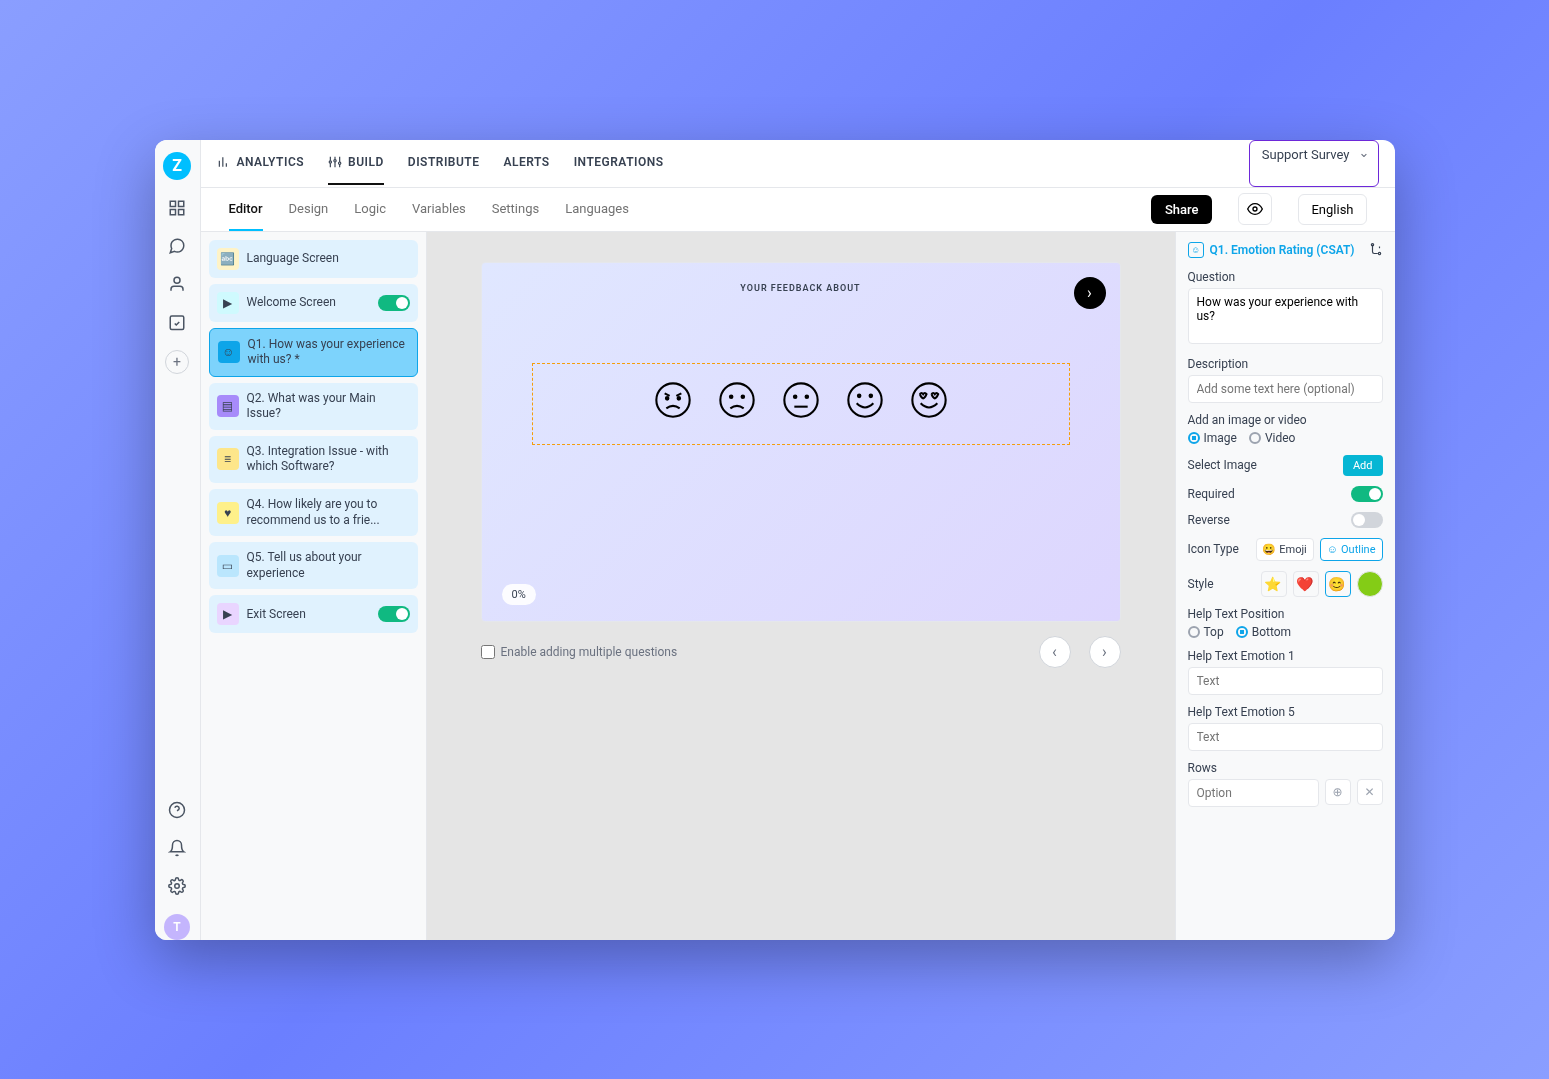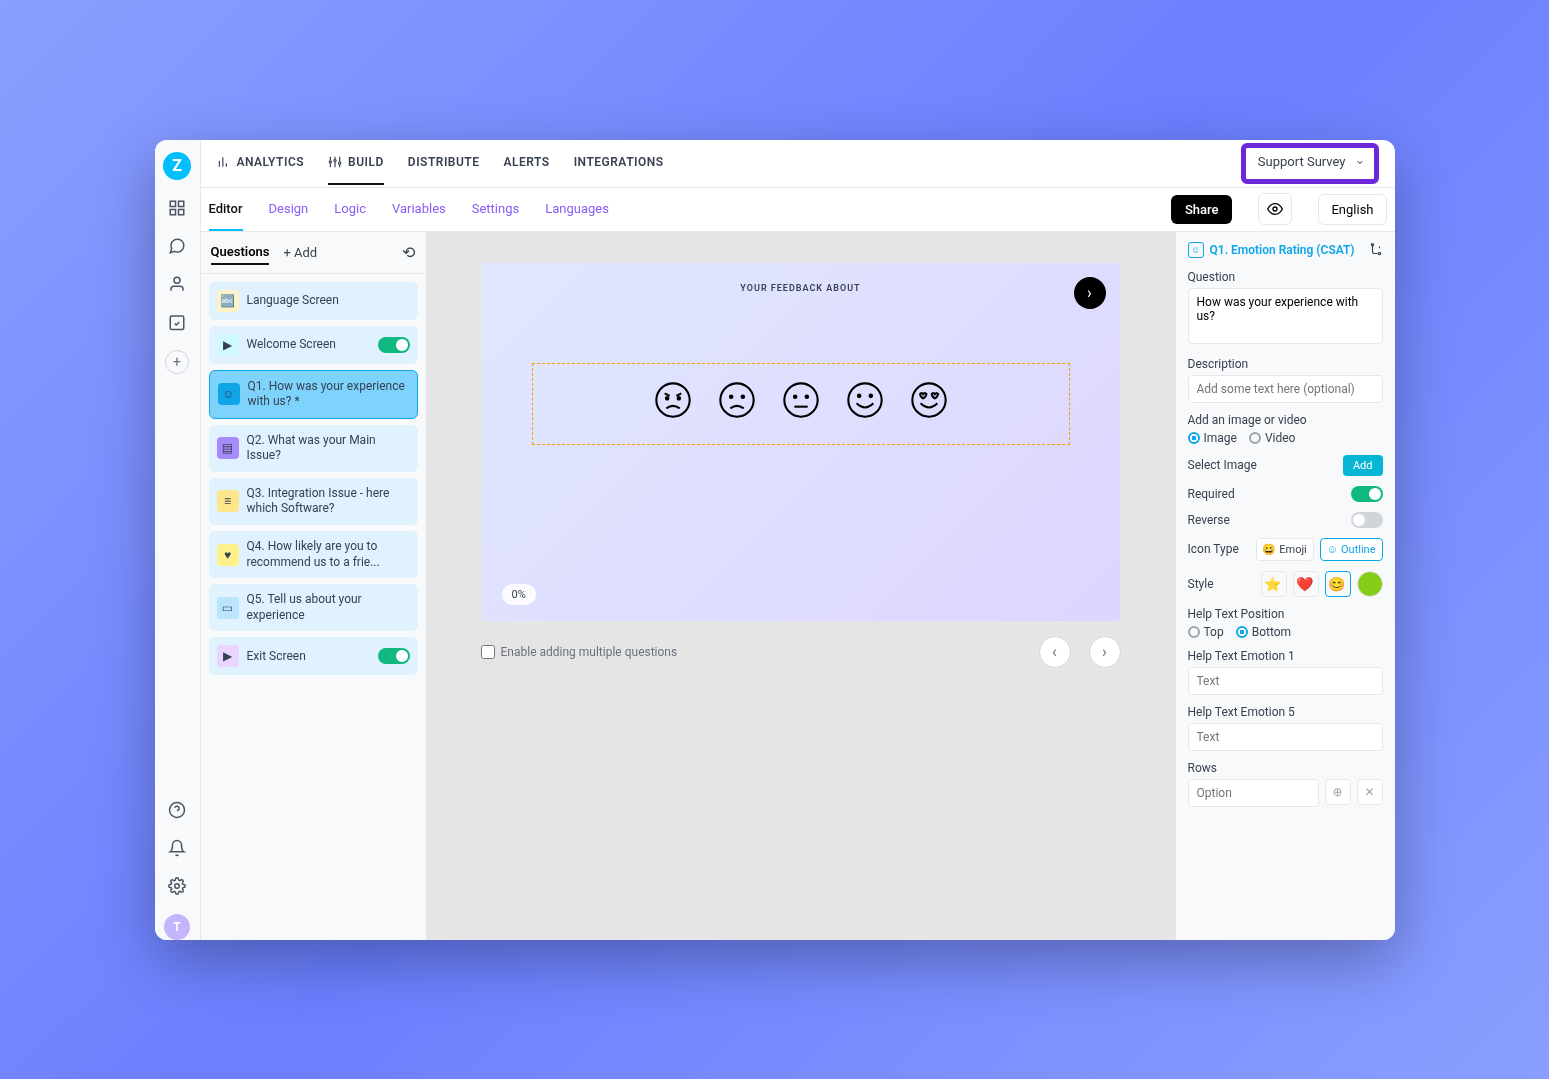--- a/index.html
+++ b/index.html
@@ -9,24 +9,24 @@
 .logo{width:28px;height:28px;background:#00bfff;border-radius:50%;display:flex;align-items:center;justify-content:center;color:#fff;font-weight:700;font-size:16px}
 .rail-icon{width:20px;height:20px;color:#4b5563;cursor:pointer;display:flex;align-items:center;justify-content:center}
 .rail-spacer{flex:1}
 .rail-add{width:24px;height:24px;border:1px solid #d1d5db;border-radius:50%;font-size:14px;display:flex;align-items:center;justify-content:center;color:#6b7280;cursor:pointer}
 .avatar{width:26px;height:26px;border-radius:50%;background:#c4b5fd;color:#fff;display:flex;align-items:center;justify-content:center;font-size:12px;font-weight:600}
 .main{flex:1;display:flex;flex-direction:column}
 .topnav{height:48px;border-bottom:1px solid #e5e7eb;display:flex;align-items:center;padding:0 16px;gap:24px}
 .topnav-item{font-size:12px;font-weight:600;color:#374151;letter-spacing:0.5px;display:flex;align-items:center;gap:6px;cursor:pointer;padding:14px 0;border-bottom:2px solid transparent}
 .topnav-item.active{border-bottom-color:#111}
 .topnav-spacer{flex:1}
-.survey-sel{border:5px solid #6d28d9;border-radius:6px;padding:6px 28px 10px 12px;font-size:13px;color:#374151;cursor:pointer;position:relative}
+.survey-sel{border:1px solid #6d28d9;border-radius:6px;padding:6px 28px 24px 12px;font-size:13px;color:#374151;cursor:pointer;position:relative}
 .survey-sel::after{content:"⌄";position:absolute;right:8px;top:4px;color:#6b7280}
-.subnav{height:44px;border-bottom:1px solid #e5e7eb;display:flex;align-items:center;padding:0 8px;gap:26px}
-.subnav-item{font-size:13px;color:#8b5cf6;cursor:pointer;padding:13px 0;border-bottom:2px solid transparent}
+.subnav{height:44px;border-bottom:1px solid #e5e7eb;display:flex;align-items:center;padding:0 28px;gap:26px}
+.subnav-item{font-size:13px;color:#737373;cursor:pointer;padding:13px 0;border-bottom:2px solid transparent}
 .subnav-item.active{border-bottom-color:#00bfff;color:#111;font-weight:500}
 .subnav-spacer{flex:1}
 .btn-share{background:#000000;color:#fff;border:none;border-radius:6px;padding:7px 14px;font-size:13px;font-weight:500;cursor:pointer}
 .btn-icon{border:1px solid #e5e7eb;border-radius:6px;width:34px;height:32px;display:flex;align-items:center;justify-content:center;cursor:pointer;background:#fff}
 .btn-lang{border:1px solid #e5e7eb;border-radius:6px;padding:7px 12px;font-size:13px;cursor:pointer;background:#fff}
 .content{flex:1;display:flex;overflow:hidden}
 .sidebar{width:226px;background:#f8f9fa;border-right:1px solid #e5e7eb;display:flex;flex-direction:column}
 .sidebar-tabs{display:flex;align-items:center;padding:8px 10px;border-bottom:1px solid #e5e7eb;gap:14px}
 .sidebar-tab{font-size:13px;font-weight:600;cursor:pointer;padding:4px 0;border-bottom:2px solid transparent}
 .sidebar-tab.active{border-bottom-color:#111}
@@ -177,46 +177,41 @@
           <svg width="16" height="16" viewBox="0 0 24 24" fill="none" stroke="currentColor" stroke-width="2">
             <path d="M1 12s4-8 11-8 11 8 11 8-4 8-11 8-11-8-11-8z"></path>
             <circle cx="12" cy="12" r="3"></circle>
           </svg>
         </div>
       <div class="btn-lang">English</div>
     </div>
 
     <div class="content">
       <div class="sidebar">
-        <div class="sidebar-tabs">
-          <div class="sidebar-tab active">Questions</div>
-          <div class="sidebar-add">+ Add</div>
-          <div class="sidebar-history">⟲</div>
-        </div>
         <div class="qlist" id="qlist">
             <div class="qitem">
               <div class="qitem-icon" style="background:#fef3c7">🔤</div>
               <div class="qitem-label">Language Screen</div>
             </div>
             <div class="qitem">
               <div class="qitem-icon" style="background:#cffafe">▶</div>
               <div class="qitem-label">Welcome Screen</div>
               <div class="toggle"></div>
             </div>
             <div class="qitem sel">
               <div class="qitem-icon" style="background:#0ea5e9">☺</div>
               <div class="qitem-label">Q1. How was your experience with us? *</div>
             </div>
             <div class="qitem">
               <div class="qitem-icon" style="background:#a78bfa">▤</div>
               <div class="qitem-label">Q2. What was your Main Issue?</div>
             </div>
             <div class="qitem">
               <div class="qitem-icon" style="background:#fde68a">≡</div>
-              <div class="qitem-label">Q3. Integration Issue - here which Software?</div>
+              <div class="qitem-label">Q3. Integration Issue - with which Software?</div>
             </div>
             <div class="qitem">
               <div class="qitem-icon" style="background:#fef08a">♥</div>
               <div class="qitem-label">Q4. How likely are you to recommend us to a frie...</div>
             </div>
             <div class="qitem">
               <div class="qitem-icon" style="background:#bae6fd">▭</div>
               <div class="qitem-label">Q5. Tell us about your experience</div>
             </div>
             <div class="qitem">

